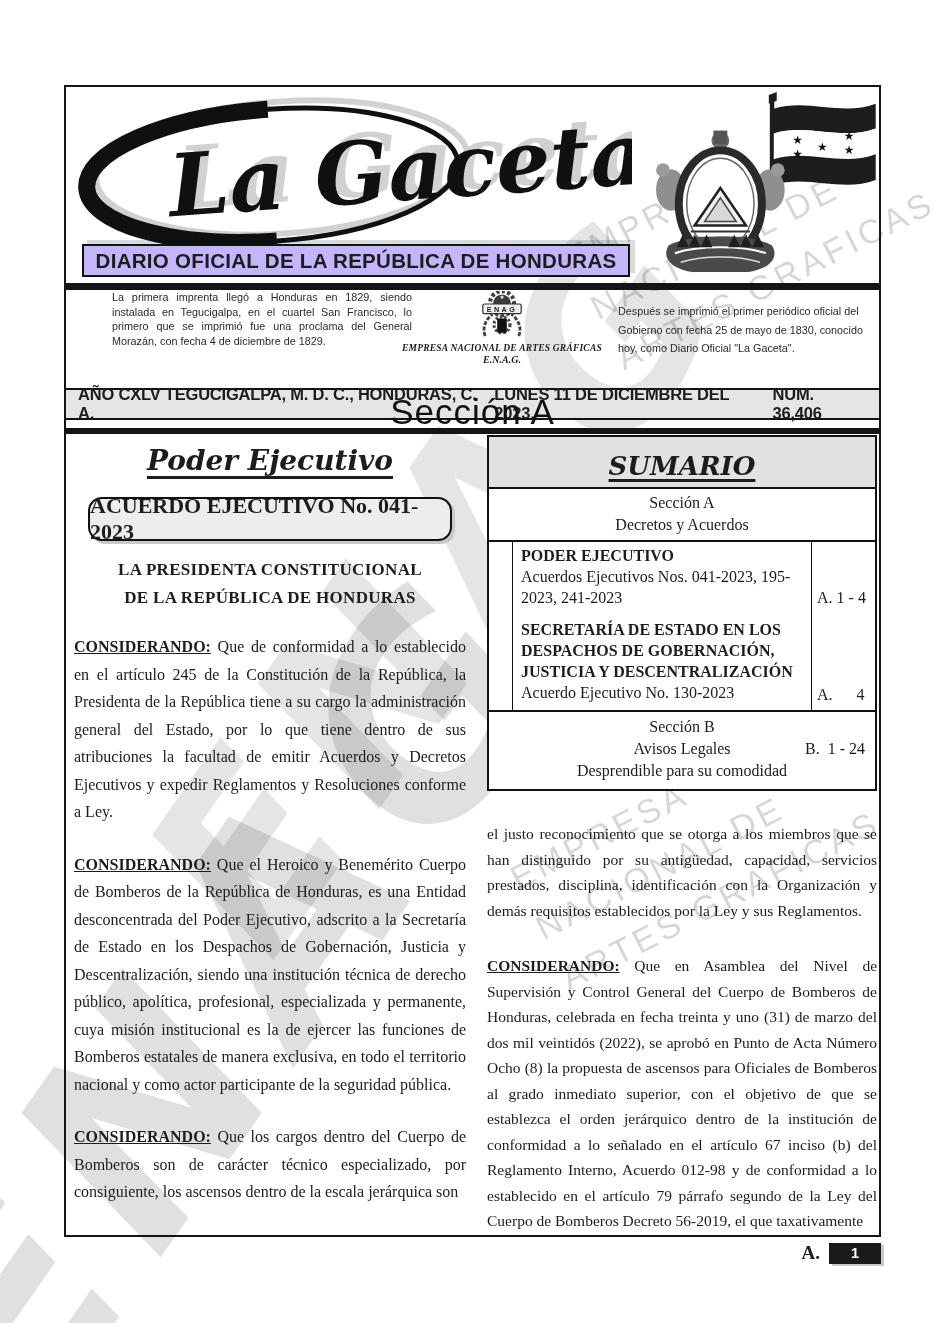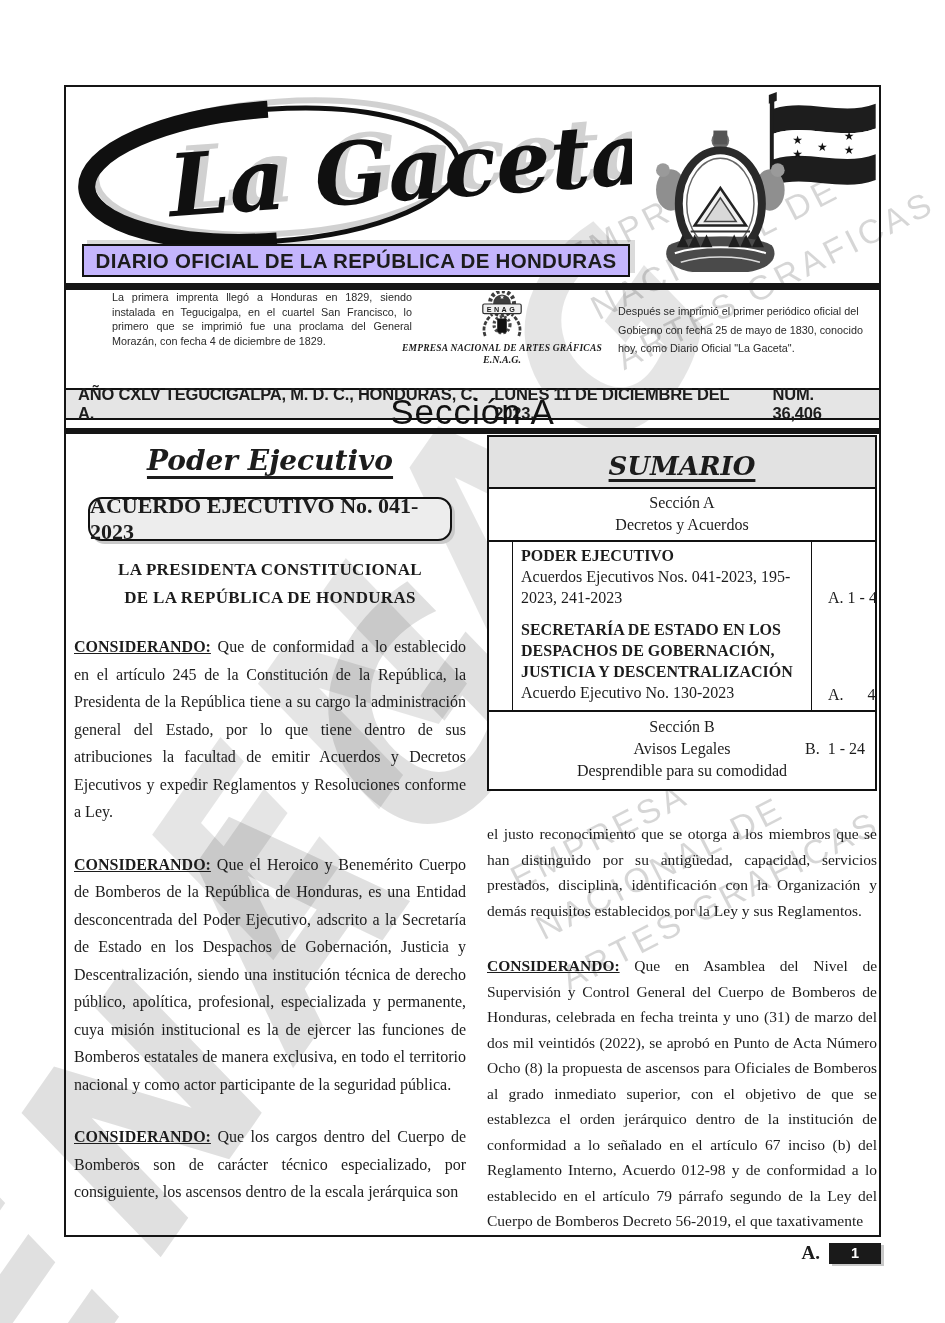--- a/index.html
+++ b/index.html
@@ -96,21 +96,21 @@
   .sum-title span {
     font-family:"DejaVu Serif", serif; font-weight:bold; font-style:italic; font-size:26px;
     text-decoration:underline; text-decoration-thickness:2.5px; text-underline-offset:4px;
   }
   .sum-seca { border-top:2px solid #111; text-align:center; font-size:16px; line-height:22px; padding:3px 0 4px; }
   .sum-entries { border-top:2px solid #111; display:flex; align-items:stretch; }
   .sum-gutter { width:24px; border-right:1.5px solid #111; }
   .sum-main { flex:1; padding:3px 8px 7px; font-size:16px; line-height:21px; }
   .sum-heading { font-weight:bold; }
   .sum-entry.e1 { margin-top:11px; }
-  .sum-pages { width:64px; border-left:1.5px solid #111; display:flex; flex-direction:column; font-size:16px; padding:3px 3px 6px 16px; }
+  .sum-pages { width:64px; border-left:1.5px solid #111; display:flex; flex-direction:column; font-size:16px; padding:3px 3px 6px 5px; }
   .sum-pages div { white-space:pre; }
   .pg0 { margin-top:44px; }
   .pg1 { margin-top:auto; }
   .sum-secb { border-top:2px solid #111; text-align:center; font-size:16px; line-height:22px; padding:4px 0 7px; }
   .secb-row { position:relative; }
   .secb-pages { position:absolute; right:10px; top:0; white-space:pre; }
 
   
   .footer {
     position:absolute; left:64px; top:1242px; width:817px; z-index:3;

